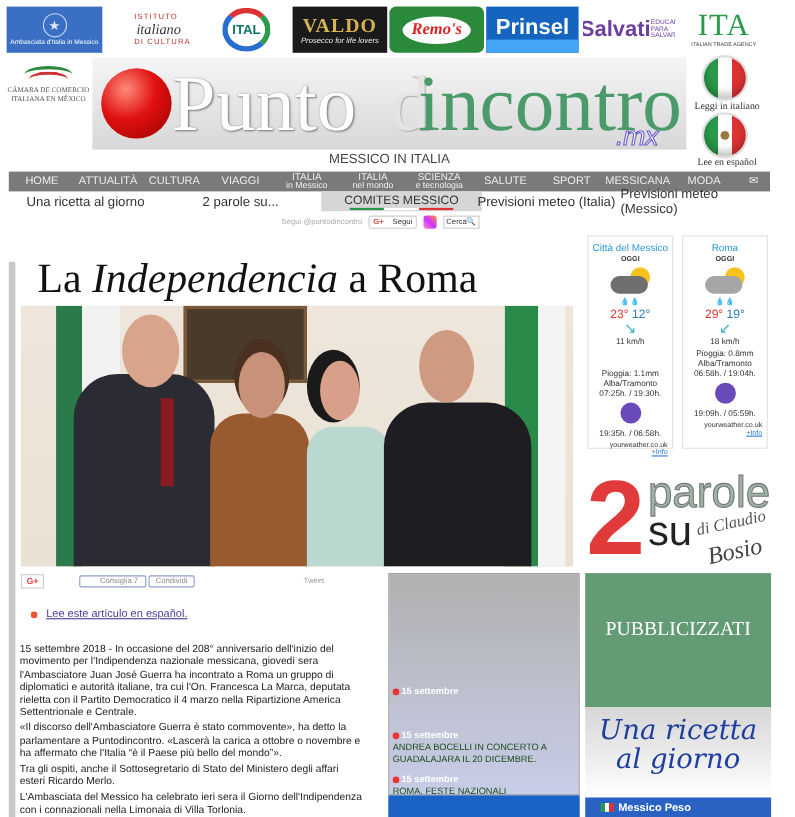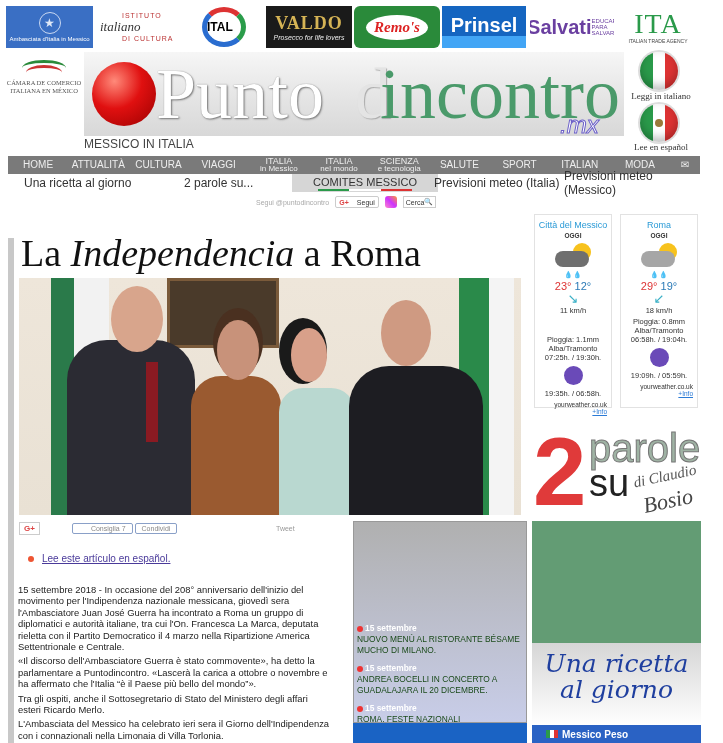--- a/index.html
+++ b/index.html
@@ -5,24 +5,24 @@
 *{box-sizing:border-box;margin:0;padding:0}
 html,body{width:723px;height:743px;overflow:hidden;background:#fff;font-family:"Liberation Sans",sans-serif;color:#222}
 .abs{position:absolute}
 #root{position:relative;width:723px;height:743px}
 
 .sp{position:absolute;top:6px;height:42px;display:flex;align-items:center;justify-content:center;overflow:hidden}
 .sp-amb{left:6px;width:87px;background:#3a6fc4;color:#fff;flex-direction:column;font-size:6px}
 .sp-amb .emb{width:22px;height:22px;border-radius:50%;border:1px solid #c9d8f2;margin-bottom:2px;display:flex;align-items:center;justify-content:center;font-size:12px;color:#dfe8f7}
 .sp-iic{left:100px;width:85px;flex-direction:column;align-items:flex-start}
 .sp-iic .t1{font-size:7px;color:#b33;letter-spacing:1px;margin-left:22px}
-.sp-iic .t2{font-family:"Liberation Serif",serif;font-style:italic;font-size:13px;color:#333;}
+.sp-iic .t2{font-family:"Liberation Serif",serif;font-style:italic;font-size:13px;color:#333;margin-left:24px}
 .sp-iic .t3{font-size:7px;color:#b33;letter-spacing:1px;margin-left:22px}
 .sp-ital{left:198px;width:52px}
-.sp-ital .ring{width:44px;height:40px;border-radius:50%;border:5px solid #2a6dd0;border-top-color:#d33;border-right-color:#2a9c4a;display:flex;align-items:center;justify-content:flex-start;font-weight:bold;font-size:12px;color:#000000}
+.sp-ital .ring{width:44px;height:40px;border-radius:50%;border:5px solid #2a6dd0;border-top-color:#d33;border-right-color:#2a9c4a;display:flex;align-items:center;justify-content:center;font-weight:bold;font-size:12px;color:#0f766e}
 .sp-valdo{left:266px;width:86px;background:#1a1a1a;flex-direction:column}
 .sp-valdo .t1{font-family:"Liberation Serif",serif;font-weight:bold;font-size:18px;color:#d6b455;letter-spacing:1px}
 .sp-valdo .t2{font-size:7px;color:#eee;font-style:italic}
 .sp-remo{left:354px;width:86px;background:#2a8a3a;border-radius:6px}
 .sp-remo .in{background:#fff;border-radius:50%;padding:4px 8px;font-family:"Liberation Serif",serif;font-style:italic;font-weight:bold;color:#d22;font-size:15px}
 .sp-prin{left:442px;width:84px;background:#1565c0;flex-direction:column;justify-content:flex-end}
 .sp-prin .t{font-weight:bold;color:#fff;font-size:20px;line-height:22px}
 .sp-prin .w{width:100%;height:12px;background:#42a5f5}
 .sp-salv{left:530px;width:84px;}
 .sp-salv .t{font-size:20px;font-weight:bold;color:#6a3fa0;line-height:20px}
@@ -40,40 +40,40 @@
 .ball{left:92px;top:62px;width:64px;height:64px;border-radius:50%;background:radial-gradient(circle at 35% 30%,#ff8a7a,#e01010 45%,#9a0000)}
 .logo-punto{left:156px;top:54px;font-family:Liberation Serif, serif;font-size:72px;line-height:80px;color:#fff;text-shadow:1px 1px 2px #777,0 0 1px #888}
 .logo-d{left:355px;top:54px;font-family:"Liberation Serif",serif;font-size:72px;line-height:80px;color:#e4e4e4;text-shadow:1px 1px 1px #aaa}
 .logo-inc{left:380px;top:54px;font-family:"Liberation Serif",serif;font-size:72px;line-height:80px;color:#4a9a6a}
 .logo-mx{left:560px;top:112px;font-family:"Liberation Sans",sans-serif;font-size:24px;line-height:26px;color:#fff;-webkit-text-stroke:1px #6b5fc8;font-style:italic}
 .flag-it{left:640px;top:52px;width:38px;height:38px;border-radius:50%;background:linear-gradient(90deg,#2a9a4a 33%,#fff 33% 66%,#d33 66%);box-shadow:0 0 0 2px #ddd,inset 0 -4px 8px rgba(0,0,0,.25)}
 .flag-mx{left:640px;top:104px;width:38px;height:38px;border-radius:50%;background:linear-gradient(90deg,#2a9a4a 33%,#fff 33% 66%,#d33 66%);box-shadow:0 0 0 2px #ddd,inset 0 -4px 8px rgba(0,0,0,.25)}
 .flag-mx:after{content:"";position:absolute;left:15px;top:15px;width:8px;height:8px;border-radius:50%;background:#9a7a3a}
 .lbl-it{left:626px;top:91px;width:70px;text-align:center;font-family:"Liberation Serif",serif;font-size:9px;color:#333}
 .lbl-es{left:626px;top:142px;width:70px;text-align:center;font-family:"Liberation Serif",serif;font-size:9px;color:#333}
-.subtitle{left:84px;top:137px;width:540px;text-align:left;font-size:12px;color:#444}
+.subtitle{left:84px;top:137px;width:540px;text-align:center;font-size:12px;color:#444}
 
 .nav{left:8px;top:156px;width:692px;height:18px;background:#7a7a7a;display:flex}
 .nav .it{flex:1;color:#eee;font-size:10px;display:flex;flex-direction:column;align-items:center;justify-content:center;line-height:8px;text-align:center}
 .nav .it.sm{font-size:9px}
 .nav .it .s2{font-size:8px}
 .sub{left:8px;top:174px;width:692px;height:18px;display:flex;align-items:center;font-size:12px;color:#333}
 .sub .c{position:absolute;top:0;height:18px;display:flex;align-items:center}
 .comites{left:284px;width:146px;background:#d6d6d6;justify-content:center;font-size:11px;flex-direction:column}
 .comites .u{display:flex;width:94px;height:2px;margin-top:1px}
 .comites .u b{flex:1}
 .social{left:256px;top:196px;display:flex;align-items:center;font-size:7px;color:#aaa;gap:6px}
 .gbtn{border:1px solid #ccc;border-radius:2px;height:12px;display:flex;align-items:center;padding:0 3px;font-size:7px;color:#333;background:#fff}
 .gbtn .g{color:#d44;font-weight:bold;margin-right:8px}
 .ig{width:12px;height:12px;border-radius:3px;background:linear-gradient(45deg,#f8c,#c3f,#f93);}
 .cerca{border:1px solid #ccc;height:12px;padding:0 2px;font-size:7px;color:#333;display:flex;align-items:center}
 
 .sidebar-rule{left:8px;top:238px;width:6px;height:505px;background:#c8c8c8}
 .kicker{left:20px;top:220px;font-size:11px;color:#222}
-.headline{left:21px;top:232px;font-family:"Liberation Serif",serif;font-size:38px;line-height:42px;color:#111}
+.headline{left:34px;top:232px;font-family:"Liberation Serif",serif;font-size:38px;line-height:42px;color:#111}
 .headline i{font-style:italic}
 .photo{left:19px;top:278px;width:502px;height:237px;background:linear-gradient(#eee6da,#e9e1d4);overflow:hidden}
 .photo .fl1{left:32px;top:0;width:58px;height:237px;background:linear-gradient(90deg,#2a7a4a 40%,#f2f2f2 40%)}
 .photo .fr{left:440px;top:0;width:55px;height:237px;background:linear-gradient(90deg,#2a8a4a 55%,#f4f4f4 55%)}
 .photo .frame{left:148px;top:0;width:112px;height:70px;background:#4a3a2a;border:3px solid #7a5a3a}
 .photo .p1{left:48px;top:62px;width:128px;height:175px;background:#2b2b33;border-radius:40px 40px 0 0}
 .photo .h1{left:92px;top:8px;width:52px;height:66px;border-radius:50%;background:#d8a58c}
 .photo .tie{left:127px;top:84px;width:12px;height:80px;background:#8a1a22}
 .photo .p2{left:172px;top:98px;width:90px;height:139px;background:#9a5a30;border-radius:30px 30px 0 0}
 .photo .h2{left:198px;top:42px;width:42px;height:60px;border-radius:50%;background:#c8927a;box-shadow:0 -8px 0 4px #4a3020}
@@ -209,21 +209,21 @@
         <span>SCIENZA</span>
         <span class="s2">e tecnologia</span>
       </div>
     <div class="it">
         <span>SALUTE</span>
       </div>
     <div class="it">
         <span>SPORT</span>
       </div>
     <div class="it">
-        <span>ITALIAN</span>
+        <span>MESSICANA</span>
       </div>
     <div class="it">
         <span>MODA</span>
       </div>
     <div class="it" style="flex:0 0 30px">
         <span>✉</span>
       </div>
   </div>
 
   <div class="abs sub">
@@ -335,34 +335,34 @@
     <div class="abs two">2</div>
     <div class="abs p">parole</div>
     <div class="abs su">su</div>
     <div class="abs di">di Claudio</div>
     <div class="abs bo">Bosio</div>
   </div>
 
   <div class="abs news">
     <div class="item" style="top:101px">
       <div class="date">15 settembre</div>
-      <div>NUOVO MENÙ AL RISTORANTE BÉSAME MUCHO DI MILANO.</div>
     </div>
     <div class="item" style="top:141px">
       <div class="date">15 settembre</div>
       <div>ANDREA BOCELLI IN CONCERTO A GUADALAJARA IL 20 DICEMBRE.</div>
     </div>
     <div class="item" style="top:181px">
       <div class="date">15 settembre</div>
       <div>ROMA. FESTE NAZIONALI</div>
     </div>
   </div>
   <div class="abs newsbar"></div>
 
   <div class="abs pubb">
+    <div class="t1">PUBBLICIZZATI</div>
   </div>
   <div class="abs ricetta">
     <div>Una ricetta</div>
     <div>al giorno</div>
   </div>
   <div class="abs peso">
     <span class="mf"></span>
     <span>Messico Peso</span>
   </div>
 

